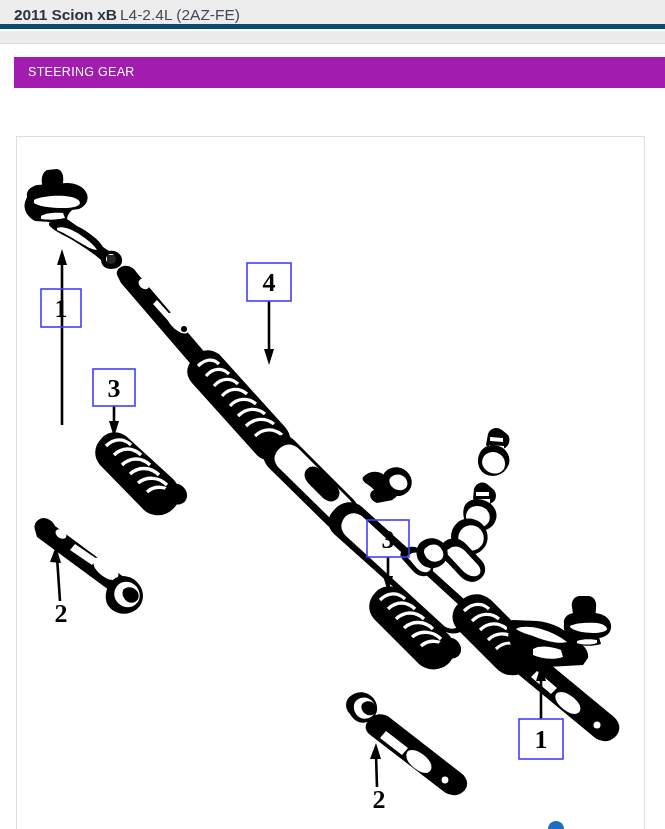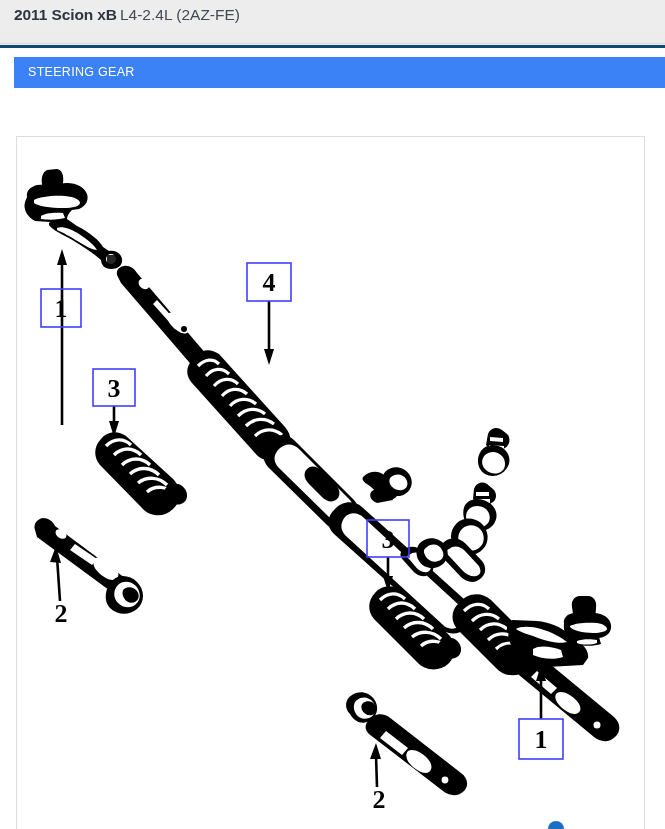--- a/index.html
+++ b/index.html
@@ -14,23 +14,23 @@
     font-family: "Liberation Sans", sans-serif;
     -webkit-font-smoothing: antialiased;
   }
 
   
   .vehicle-header {
     position: absolute;
     left: 0;
     top: 0;
     width: 665px;
-    height: 48px;
+    height: 29px;
     background: #ededed;
-    border-bottom: 3px solid #0c4a6e;
+    border-bottom: 5px solid #0c4a6e;
     box-sizing: border-box;
     padding-left: 24px;
   }
   .vehicle-title {
     position: absolute;
     left: 14px;
     top: 6px;
     font-size: 15.5px;
     color: #333a45;
     white-space: nowrap;
@@ -66,21 +66,21 @@
     white-space: nowrap;
   }
 
   
   .section-banner {
     position: absolute;
     left: 14px;
     top: 57px;
     width: 651px;
     height: 31px;
-    background: #3b82f6;
+    background: #a21caf;
     box-sizing: border-box;
   }
   .section-banner-label {
     position: absolute;
     left: 14px;
     top: 8px;
     font-size: 12.5px;
     color: #ffffff;
     letter-spacing: 0.3px;
     font-weight: normal;

